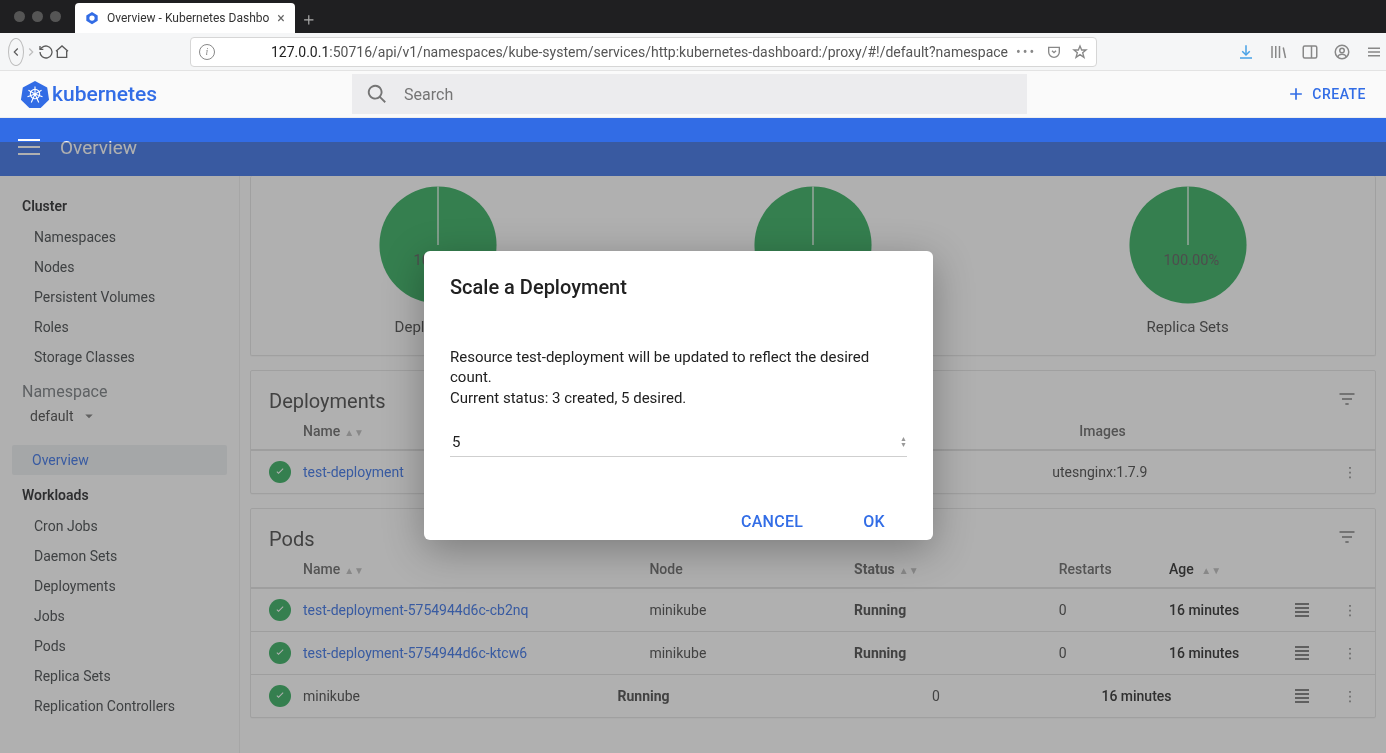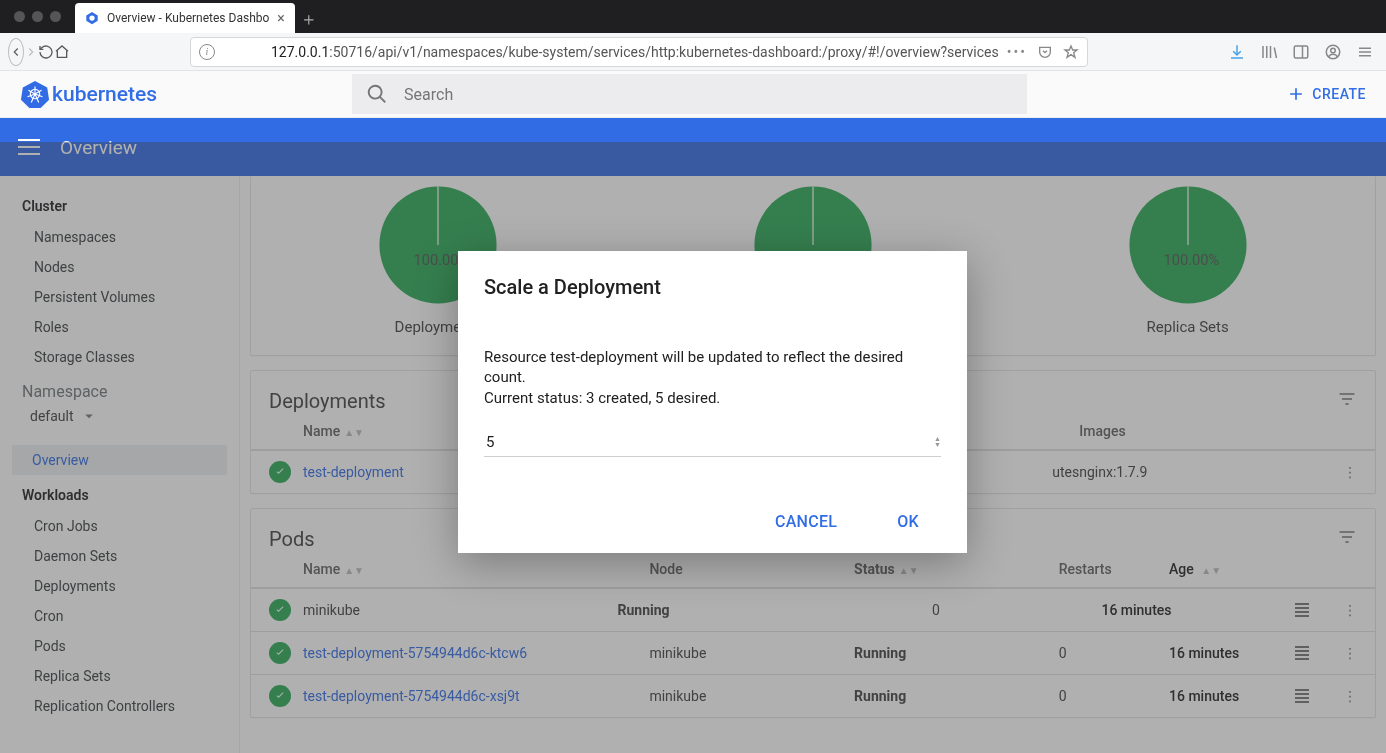--- a/index.html
+++ b/index.html
@@ -80,21 +80,21 @@
   .cell.icon{flex:0 0 34px;}
   .cell.dots{flex:0 0 30px;text-align:right;color:#757575;}
   .cell.logs{flex:0 0 32px;color:#757575;}
   .status-ico{width:22px;height:22px;border-radius:50%;background:var(--green);display:inline-flex;align-items:center;justify-content:center;}
   .status-ico svg{width:12px;height:12px;fill:#fff;}
   .link{color:var(--k8s-blue);}
   .sort{color:#bbb;font-size:10px;margin-left:4px;display:inline-flex;flex-direction:column;line-height:5px;}
   
   .scrim{position:absolute;inset:0;top:71px;bottom:0;left:0;right:0;background:rgba(66,66,66,.42);}
   .page-wrap{position:relative;}
-  .dialog{position:absolute;top:251px;left:458px;width:509px;background:#fff;border-radius:0;box-shadow:0 10px 40px rgba(0,0,0,.3);padding:24px 26px 21px;z-index:100;}
+  .dialog{position:absolute;top:251px;left:424px;width:509px;background:#fff;border-radius:6px;box-shadow:0 10px 40px rgba(0,0,0,.3);padding:24px 26px 8px;z-index:100;}
   .dialog h2{margin:0 0 48px 0;font-size:20px;font-weight:500;color:#212121;}
   .dialog p{margin:0 0 20px 0;font-size:15px;color:#212121;line-height:1.35;}
   .field-label{font-size:12px;color:#8a8a8a;}
   .field{display:flex;align-items:center;border-bottom:1px solid #cfcfcf;padding:4px 0;margin-bottom:54px;}
   .field input{border:0;outline:0;font-size:15px;flex:1;color:#212121;}
   .stepper{display:flex;flex-direction:column;font-size:7px;color:#999;line-height:6px;}
   .dialog-actions{display:flex;justify-content:flex-end;gap:48px;padding-right:16px;}
   .dlg-btn{color:var(--k8s-blue);font-size:16px;font-weight:500;letter-spacing:.3px;background:none;border:0;cursor:pointer;}
   .logs-ico span{display:block;width:14px;height:2px;background:#757575;margin:2px 0;}
   .cell.name{flex:2.2;}
@@ -147,21 +147,21 @@
       </svg>
   </div>
   <div class="nav-btn">
     <svg width="16" height="16" viewBox="0 0 24 24" fill="none" stroke="#5a5a5a" stroke-width="2">
         <path d="M3 11l9-8 9 8"></path>
         <path d="M5 10v10h14V10"></path>
       </svg>
   </div>
   <div class="urlbar">
     <span class="info">i</span>
-    <span class="url"><span class="host">127.0.0.1</span><span>:50716/api/v1/namespaces/kube-system/services/http:kubernetes-dashboard:/proxy/#!/overview?services</span></span>
+    <span class="url"><span class="host">127.0.0.1</span><span>:50716/api/v1/namespaces/kube-system/services/http:kubernetes-dashboard:/proxy/#!/default?namespace</span></span>
     <span class="tail">
       <span style="letter-spacing:2px;">•••</span>
       <svg width="16" height="16" viewBox="0 0 24 24" fill="none" stroke="#888" stroke-width="2">
           <path d="M4 5h16v7a8 8 0 0 1-16 0z"></path>
           <path d="M9 10l3 3 3-3"></path>
         </svg>
       <svg width="16" height="16" viewBox="0 0 24 24" fill="none" stroke="#888" stroke-width="2">
           <path d="M12 3l2.5 6H21l-5 4 2 7-6-4-6 4 2-7-5-4h6.5z"></path>
         </svg>
     </span>
@@ -241,21 +241,21 @@
       <span>default</span>
       <svg viewBox="0 0 24 24">
             <path d="M7 10l5 5 5-5z"></path>
           </svg>
     </div>
     <div class="side-item active">Overview</div>
     <div class="side-head">Workloads</div>
     <div class="side-item">Cron Jobs</div>
     <div class="side-item">Daemon Sets</div>
     <div class="side-item">Deployments</div>
-    <div class="side-item">Cron</div>
+    <div class="side-item">Jobs</div>
     <div class="side-item">Pods</div>
     <div class="side-item">Replica Sets</div>
     <div class="side-item">Replication Controllers</div>
   </div>
 
   <div class="main">
 
     <div class="card status-card">
       <div class="donut">
         <svg viewBox="0 0 100 100">
@@ -328,20 +328,21 @@
         <div class="cell logs"></div>
         <div class="cell dots"></div>
       </div>
       <div id="pods-rows">
             <div class="table-row">
               <div class="cell icon"><span class="status-ico">
                   <svg viewBox="0 0 24 24">
                     <path d="M9 16l-4-4 1.4-1.4L9 13.2l8.6-8.6L19 6z"></path>
                   </svg>
                 </span></div>
+              <div class="cell name"><span class="link">test-deployment-5754944d6c-cb2nq</span></div>
               <div class="cell node">minikube</div>
               <div class="cell status">Running</div>
               <div class="cell restarts">0</div>
               <div class="cell age">16 minutes</div>
               <div class="cell logs">
                 <div class="logs-ico">
                   <span></span>
                   <span></span>
                   <span></span>
                   <span></span>
@@ -369,21 +370,20 @@
                 </div>
               </div>
               <div class="cell dots">⋮</div>
             </div>
             <div class="table-row">
               <div class="cell icon"><span class="status-ico">
                   <svg viewBox="0 0 24 24">
                     <path d="M9 16l-4-4 1.4-1.4L9 13.2l8.6-8.6L19 6z"></path>
                   </svg>
                 </span></div>
-              <div class="cell name"><span class="link">test-deployment-5754944d6c-xsj9t</span></div>
               <div class="cell node">minikube</div>
               <div class="cell status">Running</div>
               <div class="cell restarts">0</div>
               <div class="cell age">16 minutes</div>
               <div class="cell logs">
                 <div class="logs-ico">
                   <span></span>
                   <span></span>
                   <span></span>
                   <span></span>

